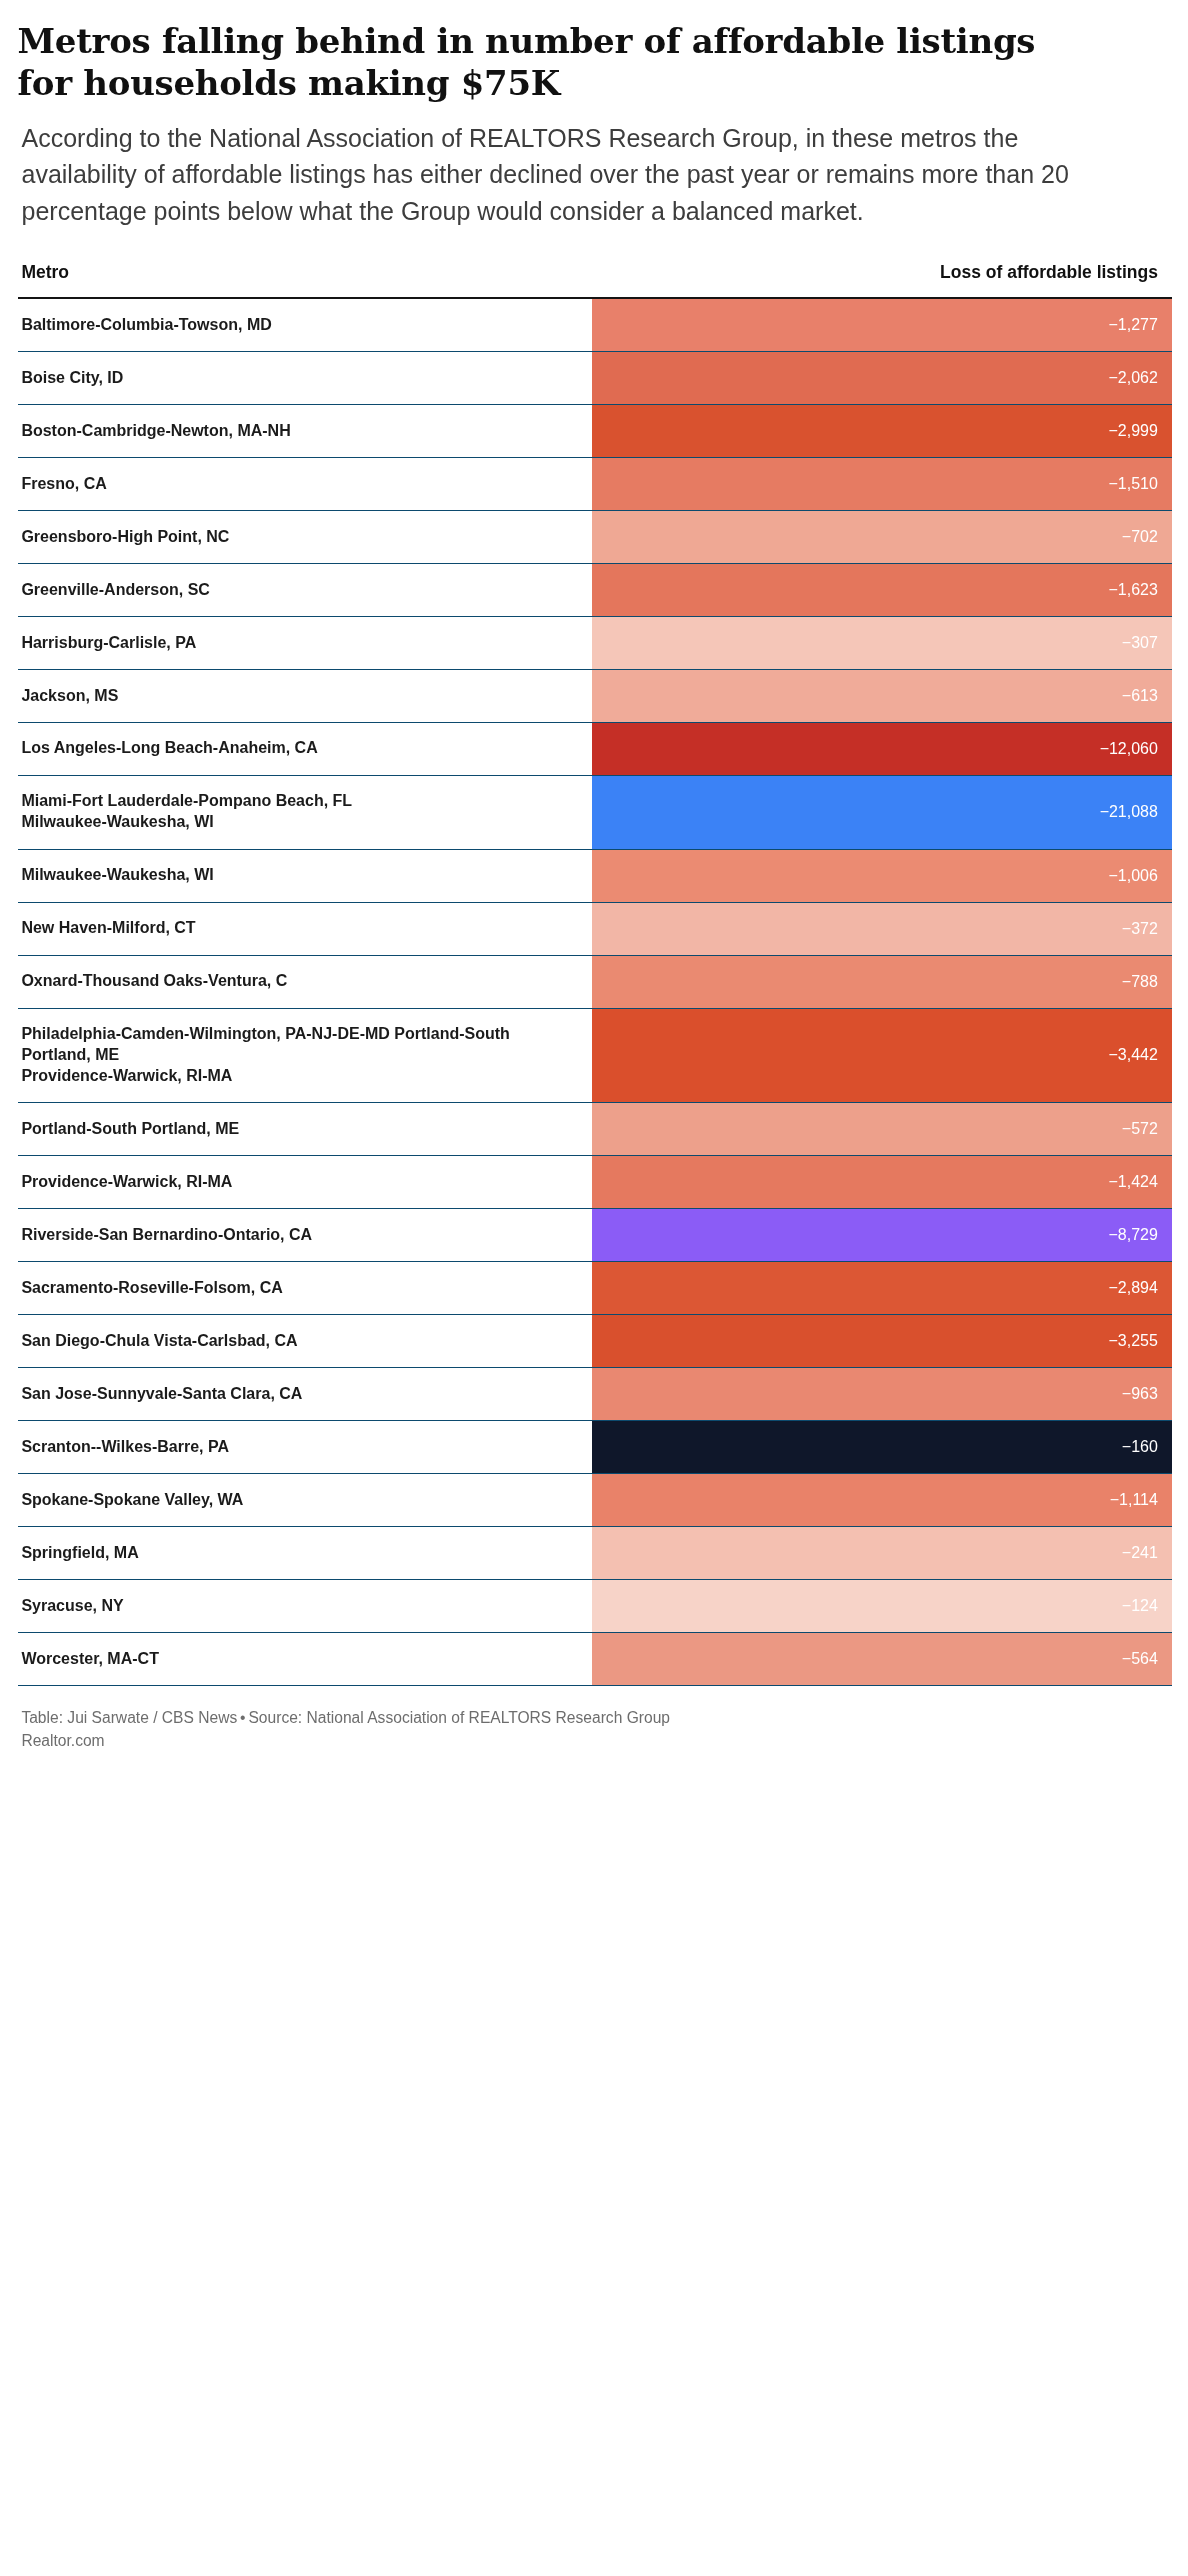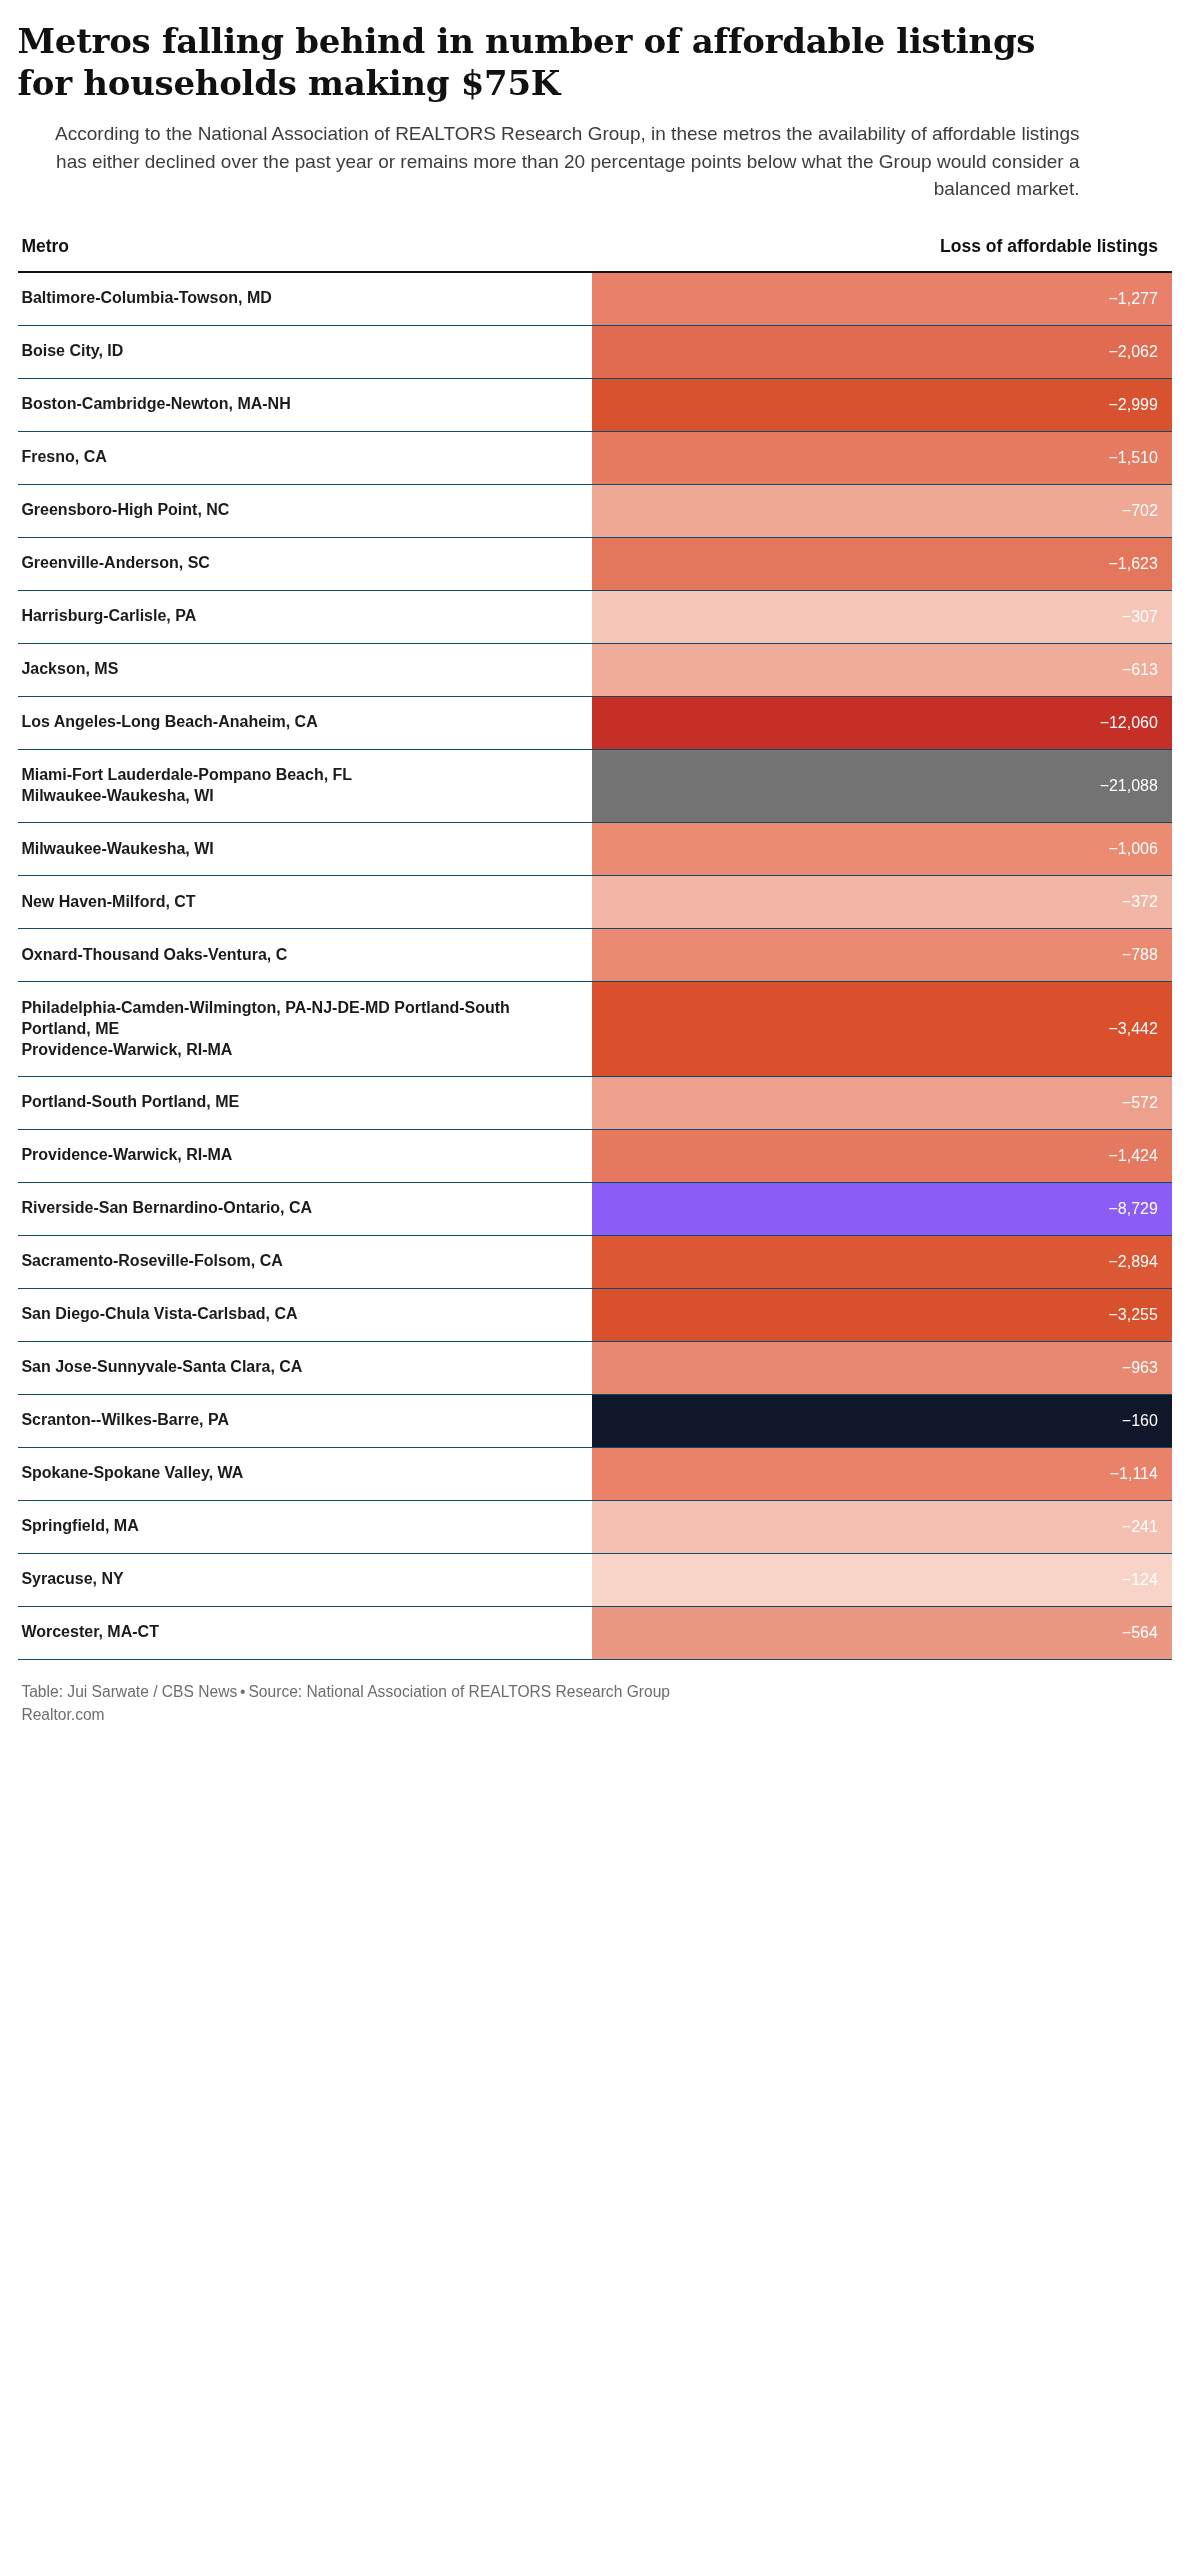--- a/index.html
+++ b/index.html
@@ -22,27 +22,26 @@
     font-family: "DejaVu Serif", "Liberation Serif", serif;
     font-size: 34px;
     line-height: 1.22;
     font-weight: 700;
     letter-spacing: -0.3px;
     color: #111111;
     margin: 0 0 15.6px 0;
     max-width: 1150px;
   }
   .subtitle {
-    font-size: 19px;
+    font-size: 25px;
     line-height: 1.46;
     color: #3d3d3d;
-    margin: 0 0 33px 12px;
+    margin: 0 0 33px 4px;
     max-width: 1159px;
     font-weight: 400;
-    text-align: right;
   }
   table.data {
     width: 100%;
     border-collapse: collapse;
     table-layout: fixed;
   }
   table.data col.c-metro { width: 574px; }
   table.data col.c-value { width: 580px; }
   thead th {
     font-size: 17.5px;
@@ -150,21 +149,21 @@
           <td class="metro" style="white-space: pre-line;">Jackson, MS</td>
           <td class="value" style="background: rgb(240, 171, 153);">−613</td>
         </tr>
         <tr class="datarow">
           <td class="metro" style="white-space: pre-line;">Los Angeles-Long Beach-Anaheim, CA</td>
           <td class="value" style="background: rgb(197, 47, 38);">−12,060</td>
         </tr>
         <tr class="datarow">
           <td class="metro" style="white-space: pre-line;">Miami-Fort Lauderdale-Pompano Beach, FL
 Milwaukee-Waukesha, WI</td>
-          <td class="value" style="background: #737373;">−21,088</td>
+          <td class="value" style="background: #3b82f6;">−21,088</td>
         </tr>
         <tr class="datarow">
           <td class="metro" style="white-space: pre-line;">Milwaukee-Waukesha, WI</td>
           <td class="value" style="background: rgb(235, 139, 114);">−1,006</td>
         </tr>
         <tr class="datarow">
           <td class="metro" style="white-space: pre-line;">New Haven-Milford, CT</td>
           <td class="value" style="background: rgb(242, 182, 166);">−372</td>
         </tr>
         <tr class="datarow">

